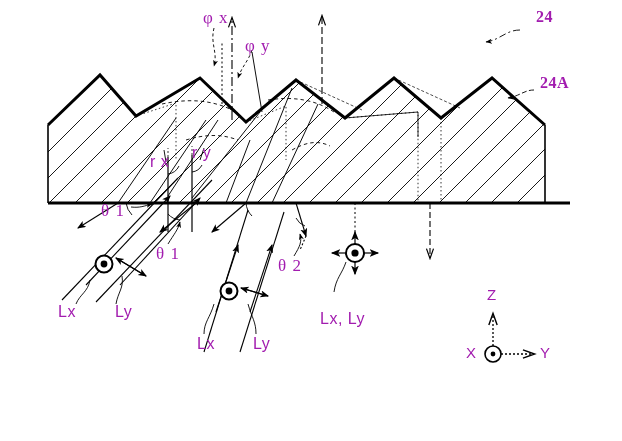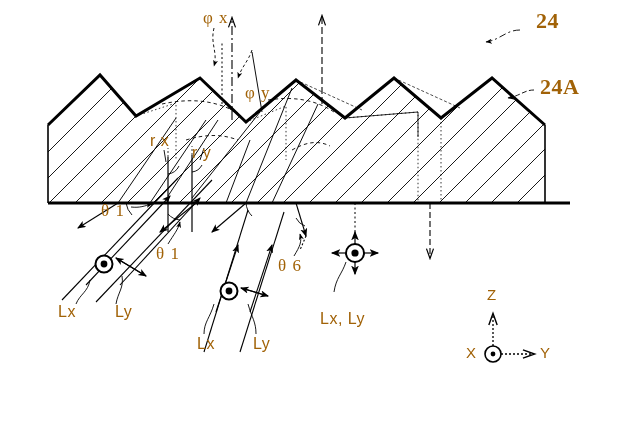--- a/index.html
+++ b/index.html
@@ -18,36 +18,36 @@
     overflow: hidden;
   }
   #figure-svg {
     position: absolute;
     left: 0;
     top: 0;
   }
   .lbl {
     position: absolute;
     font-family: "Liberation Serif", serif;
-    color: #a16207;
+    color: #a21caf;
     white-space: nowrap;
     user-select: none;
   }
   .lbl-greek {
     font-size: 17px;
     letter-spacing: 1px;
   }
   .lbl-sans {
     font-family: "Liberation Sans", sans-serif;
     font-size: 16px;
     letter-spacing: 0.5px;
   }
   .lbl-ref {
     font-family: "Liberation Serif", serif;
-    font-size: 22px;
+    font-size: 16px;
     font-weight: bold;
     letter-spacing: 0.5px;
   }
   .lbl-axis {
     font-family: "Liberation Sans", sans-serif;
     font-size: 15px;
   }
 </style>
 </head>
 <body>
@@ -236,31 +236,31 @@
     </g>
 
   </svg>
 
   <div class="lbl lbl-ref" style="left:536px; top:8px;">24</div>
 
   <div class="lbl lbl-ref" style="left:540px; top:74px;">24A</div>
 
   <div class="lbl lbl-greek" style="left:203px; top:8px;">φ x</div>
 
-  <div class="lbl lbl-greek" style="left:245px; top:36px;margin-top:47px;">φ y</div>
-
-  <div class="lbl lbl-sans" style="left:150px; top:132px;">r x</div>
+  <div class="lbl lbl-greek" style="left:245px; top:36px;">φ y</div>
+
+  <div class="lbl lbl-sans" style="left:150px; top:153px;">r x</div>
 
   <div class="lbl lbl-sans" style="left:192px; top:144px;">r y</div>
 
   <div class="lbl lbl-greek" style="left:101px; top:201px;">θ 1</div>
 
   <div class="lbl lbl-greek" style="left:156px; top:244px;">θ 1</div>
 
-  <div class="lbl lbl-greek" style="left:278px; top:256px;">θ 6</div>
+  <div class="lbl lbl-greek" style="left:278px; top:256px;">θ 2</div>
 
   <div class="lbl lbl-sans" style="left:58px; top:303px;">Lx</div>
 
   <div class="lbl lbl-sans" style="left:115px; top:303px;">Ly</div>
 
   <div class="lbl lbl-sans" style="left:197px; top:335px;">Lx</div>
 
   <div class="lbl lbl-sans" style="left:253px; top:335px;">Ly</div>
 
   <div class="lbl lbl-sans" style="left:320px; top:310px;">Lx, Ly</div>

